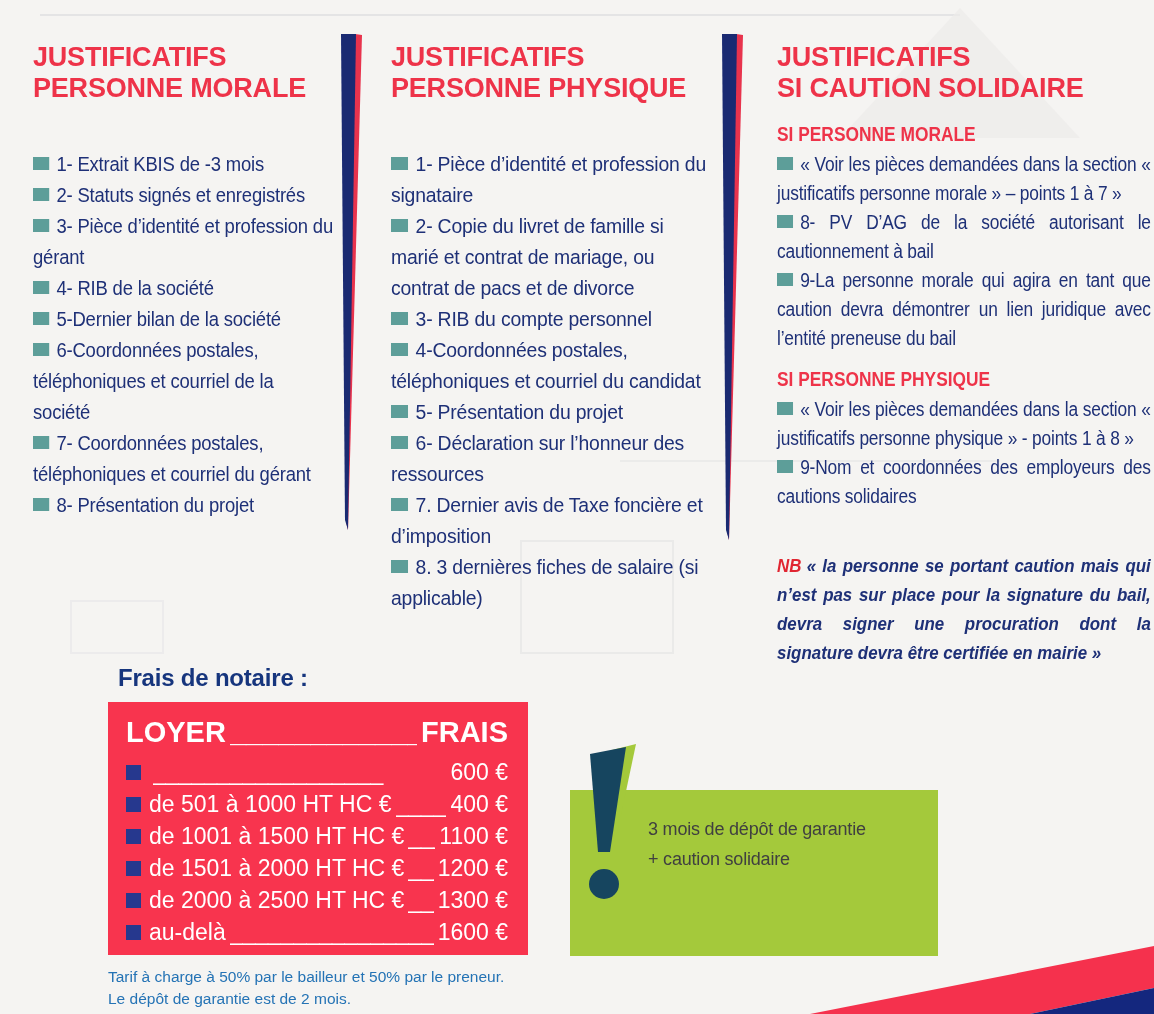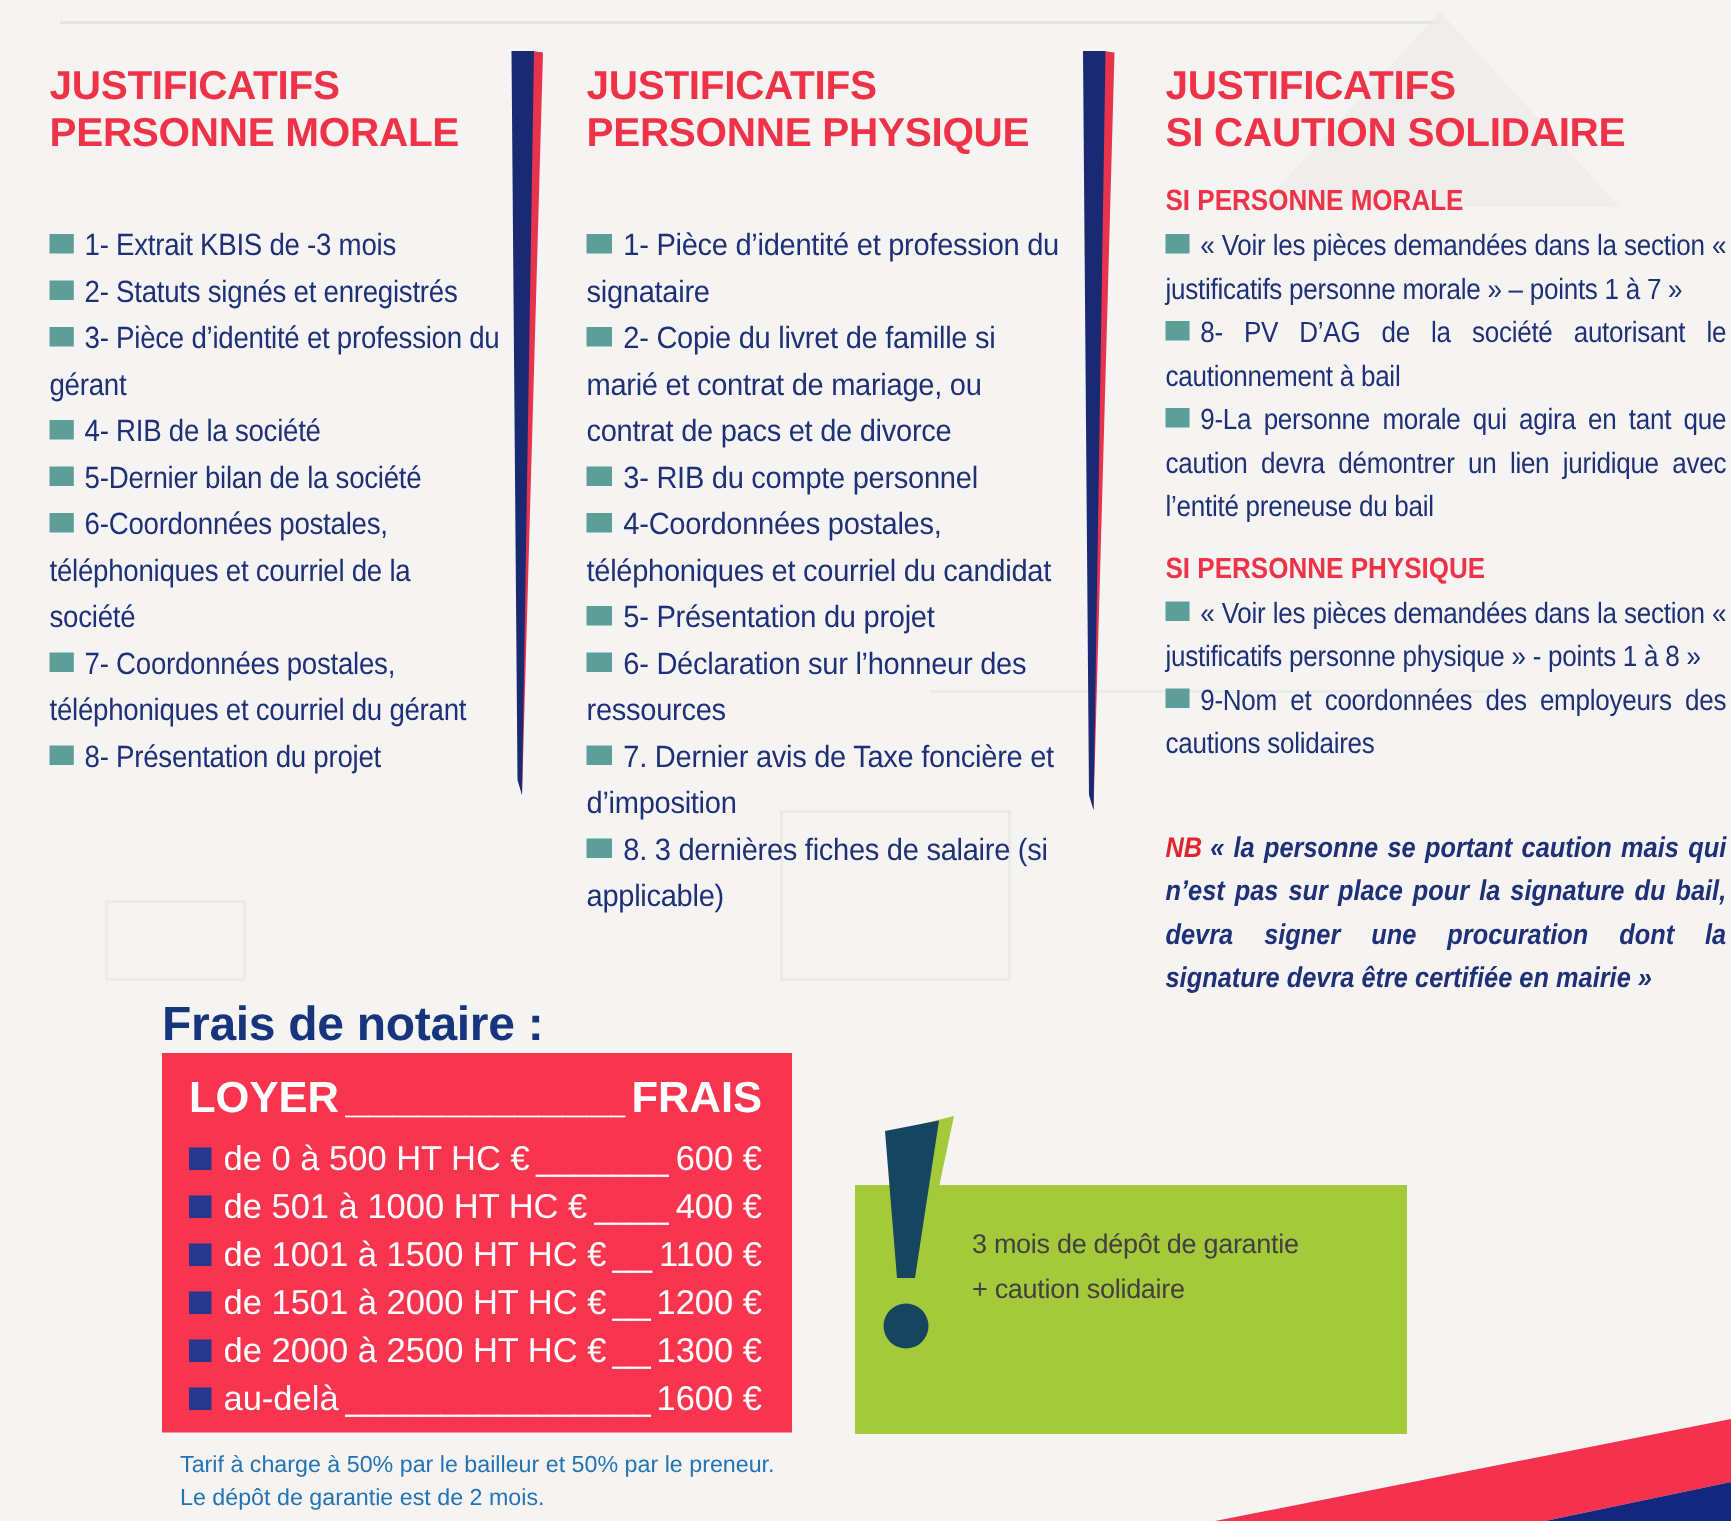--- a/index.html
+++ b/index.html
@@ -48,40 +48,40 @@
   }
   .nb .nb-label{color:#e02531;margin-right:6px;}
 
   
   .divider{position:absolute;pointer-events:none;}
   .div1{left:340px;top:34px;}
   .div2{left:721px;top:34px;}
 
   
   .frais-title{
-    position:absolute;left:108px;top:664px;margin:0;
-    font-size:32px;font-weight:bold;color:#16357d;letter-spacing:-0.2px;
+    position:absolute;left:118px;top:664px;margin:0;
+    font-size:24px;font-weight:bold;color:#16357d;letter-spacing:-0.2px;
   }
   .table{
     position:absolute;left:108px;top:702px;width:420px;height:253px;
     background:#f8344e;box-sizing:border-box;padding:10px 20px 0 18px;color:#fff;
   }
   .t-head{display:flex;align-items:flex-start;font-weight:bold;font-size:29px;line-height:40px;margin-bottom:4px;}
   .t-row{display:flex;align-items:baseline;font-size:23px;line-height:32px;white-space:nowrap;}
   .t-bullet{
     display:inline-block;width:15px;height:15px;background:#26388e;
     margin-right:8px;align-self:center;flex:0 0 auto;
   }
   .t-fill{
     flex:1 1 0;overflow:hidden;white-space:nowrap;margin:0 4px;
     letter-spacing:0;min-width:10px;
   }
   .t-val{flex:0 0 auto;}
   .footnote{
-    position:absolute;left:120px;top:966px;margin:0;
+    position:absolute;left:108px;top:966px;margin:0;
     font-size:15.5px;line-height:22px;color:#2473b5;
   }
 
   
   .green-box{
     position:absolute;left:570px;top:790px;width:368px;height:166px;
     background:#a4c93b;box-sizing:border-box;padding:20px 8px 0 78px;
   }
   .gb-title{margin:0;color:#d40f1c;font-weight:bold;font-size:23px;line-height:29px;letter-spacing:-0.2px;}
   .gb-body{margin:4px 0 0 0;color:#404040;font-size:18px;line-height:30px;letter-spacing:-0.2px;}
@@ -167,21 +167,20 @@
 <h2 class="frais-title">Frais de notaire :</h2>
 
 <div class="table">
   <div class="t-head">
     <span>LOYER</span>
     <span class="t-fill">_____________</span>
     <span>FRAIS</span>
   </div>
   <div class="t-row">
     <span class="t-bullet"></span>
-    <span>de 0 à 500 HT HC €</span>
     <span class="t-fill">__________________</span>
     <span class="t-val">600 €</span>
   </div>
   <div class="t-row">
     <span class="t-bullet"></span>
     <span>de 501 à 1000 HT HC €</span>
     <span class="t-fill">______________</span>
     <span class="t-val">400 €</span>
   </div>
   <div class="t-row">

